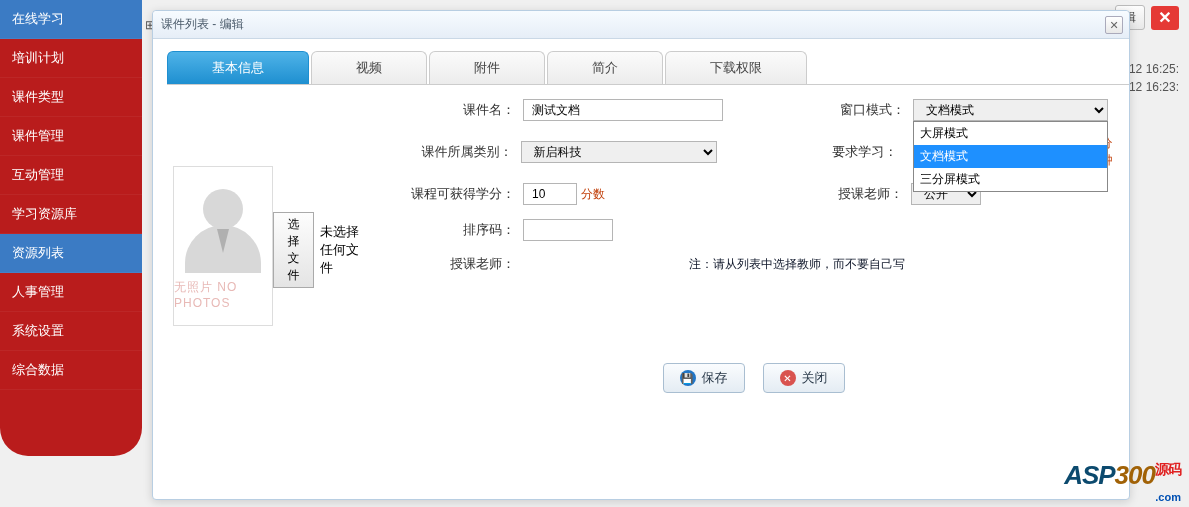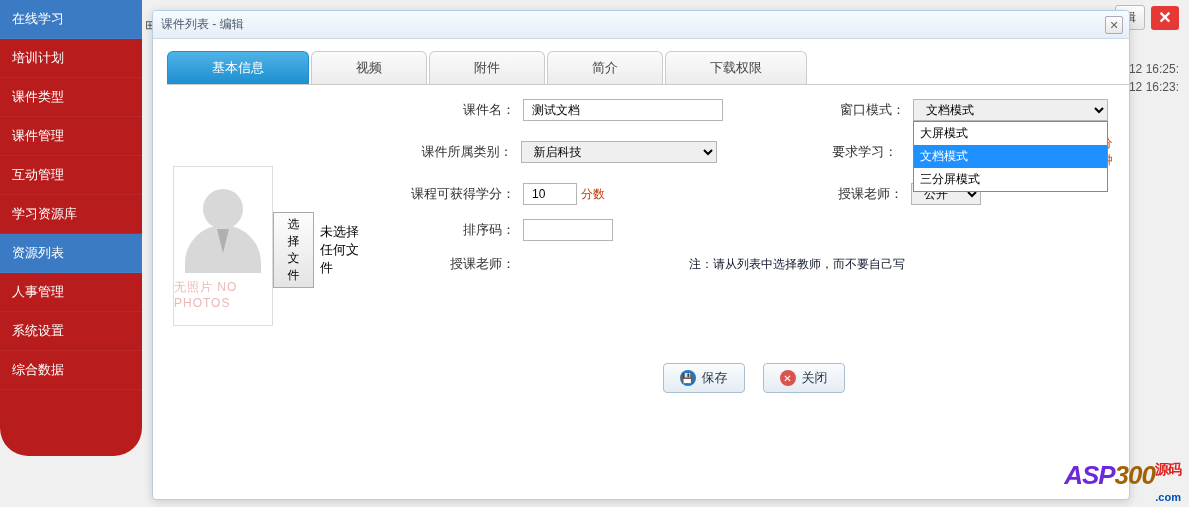--- a/index.html
+++ b/index.html
@@ -55,21 +55,21 @@
 .dropdown-open div { padding: 3px 6px; cursor: pointer; }
 .dropdown-open div.sel { background: #1e90ff; color: #fff; }
 
 .actions { display: flex; justify-content: center; gap: 18px; margin-top: 90px; }
 .act-btn { display: flex; align-items: center; gap: 6px; padding: 5px 16px; background: linear-gradient(#fafcfe,#e4ecf3); border: 1px solid #a9bed1; border-radius: 4px; font-size: 13px; color: #2a3a4a; cursor: pointer; }
 .ic { width: 16px; height: 16px; border-radius: 50%; display: flex; align-items: center; justify-content: center; font-size: 10px; color: #fff; }
 .ic-save { background: #2176c7; }
 .ic-close { background: #d9534f; }
 
 .watermark { position: absolute; right: 8px; bottom: 4px; font-family: Arial; font-weight: bold; font-style: italic; font-size: 26px; letter-spacing: -1px; }
-.watermark .a1 { color: #6d28d9; text-align: right; }
+.watermark .a1 { color: #0c4a6e; text-align: right; }
 .watermark .a2 { color: #a16207; }
 .watermark .sub { font-size: 11px; color: #0050b3; display: block; text-align: right; font-style: normal; letter-spacing: 0; }
 .watermark .ym { font-size: 14px; color: #e02020; font-style: normal; vertical-align: super; }
 </style>
 </head>
 <body>
 
 <div class="sidebar">
   <div class="cat light">在线学习</div>
   <div class="cat">培训计划</div>

